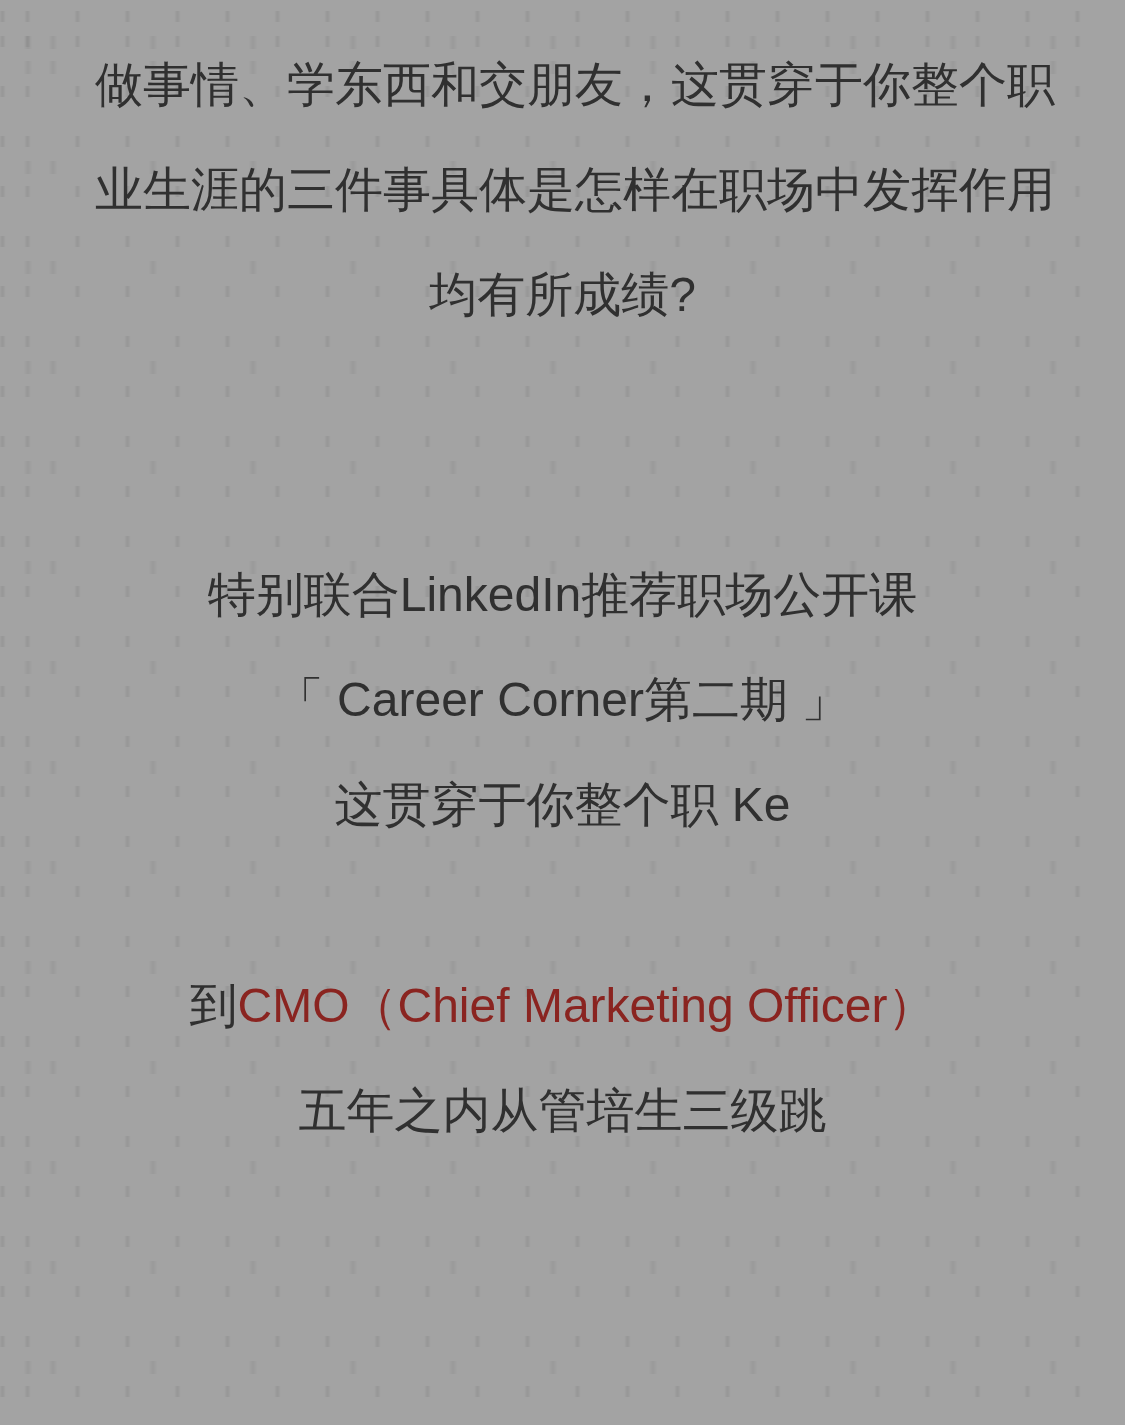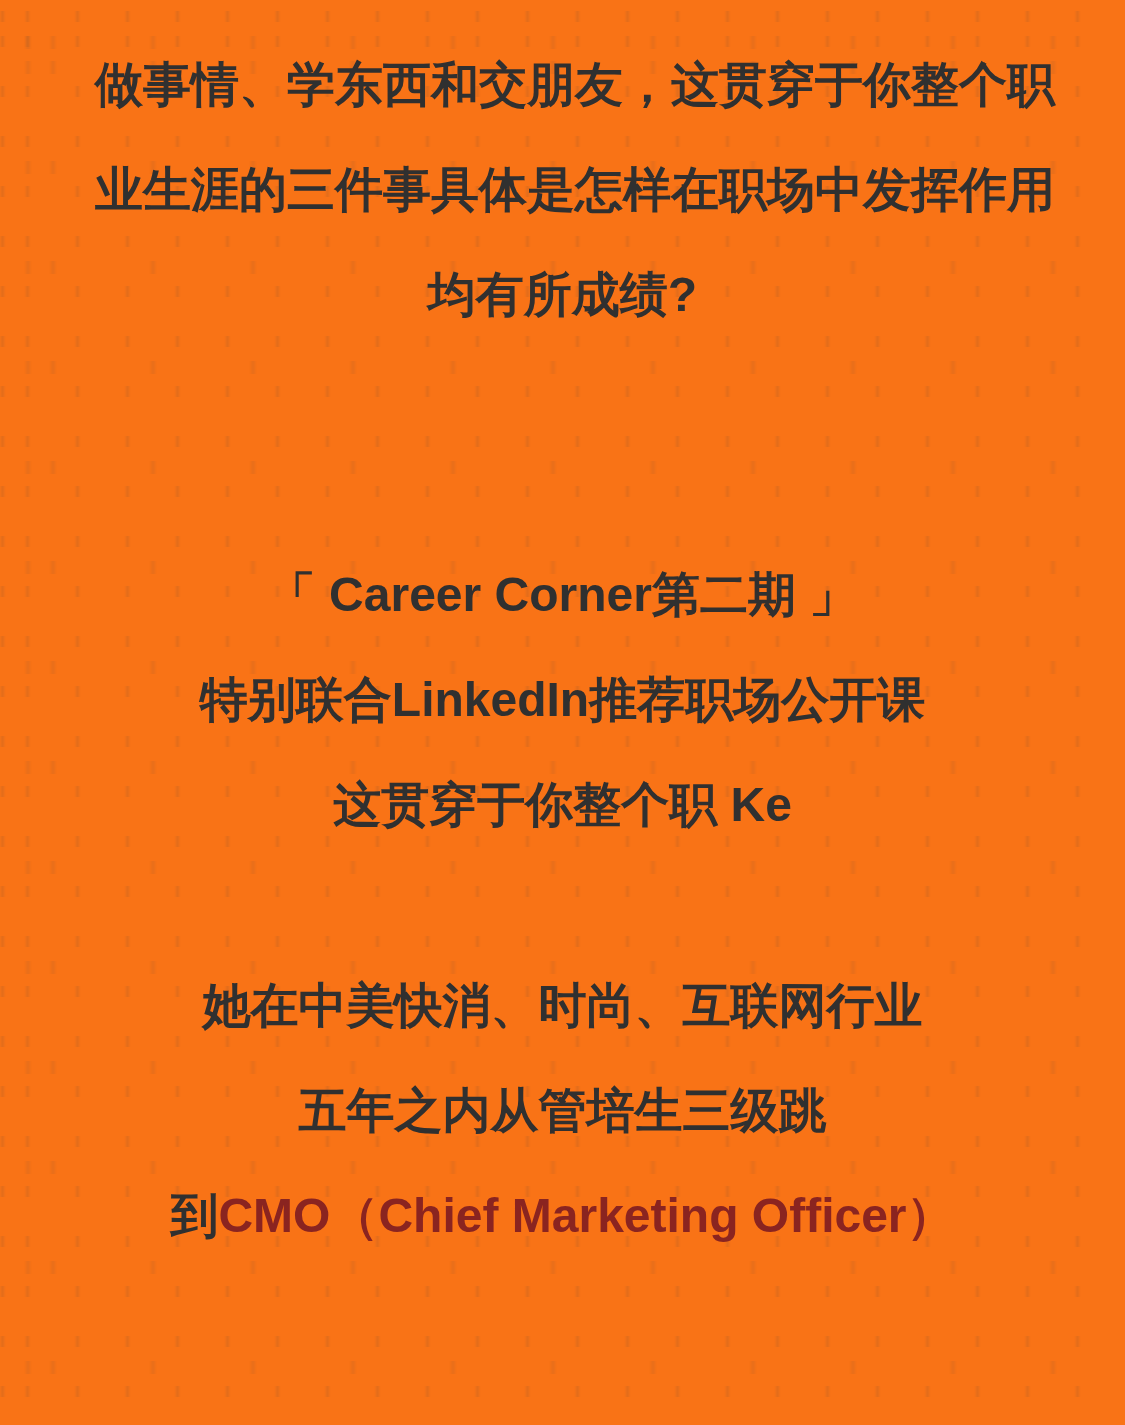--- a/index.html
+++ b/index.html
@@ -4,24 +4,24 @@
 <style>
   html, body {
     margin: 0;
     padding: 0;
     background: #ffffff;
   }
   .page {
     position: relative;
     width: 1125px;
     height: 1425px;
-    background: #f97316;
+    background: #a3a3a3;
     overflow: hidden;
     font-family: "Liberation Sans", "DejaVu Sans", sans-serif;
-    font-weight: 700;
+    font-weight: 400;
     color: #303030;
   }
   
   .pattern-layer {
     position: absolute;
     inset: 0;
     pointer-events: none;
   }
   .pattern-a {
     background-image: repeating-linear-gradient(90deg,
@@ -76,27 +76,26 @@
 
     <section>
       <p>做事情、学东西和交朋友，这贯穿于你整个职</p>
       <p>业生涯的三件事具体是怎样在职场中发挥作用</p>
       <p>均有所成绩?</p>
     </section>
 
     <div class="spacer-a"></div>
 
     <section>
+      <p>特别联合LinkedIn推荐职场公开课</p>
       <p>「 Career Corner第二期 」</p>
-      <p>特别联合LinkedIn推荐职场公开课</p>
       <p>这贯穿于你整个职 Ke</p>
     </section>
 
     <div class="spacer-b"></div>
 
     <section>
-      <p>她在中美快消、时尚、互联网行业</p>
+      <p><span>到</span><span class="accent">CMO（Chief Marketing Officer）</span></p>
       <p>五年之内从管培生三级跳</p>
-      <p><span>到</span><span class="accent">CMO（Chief Marketing Officer）</span></p>
     </section>
 
   </div>
 </div>
 
 </body></html>

